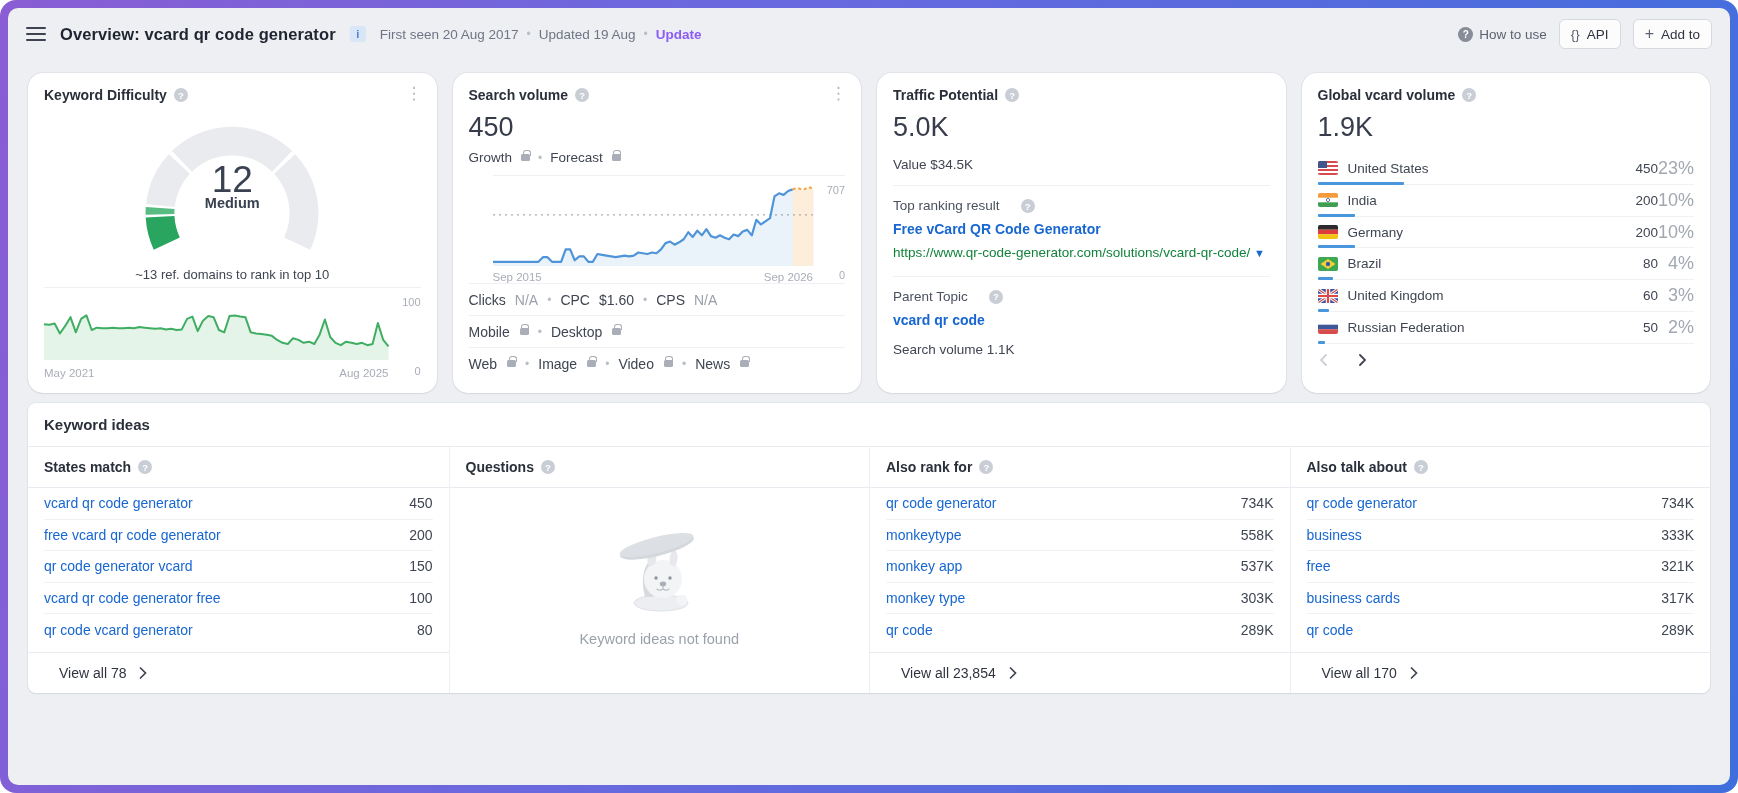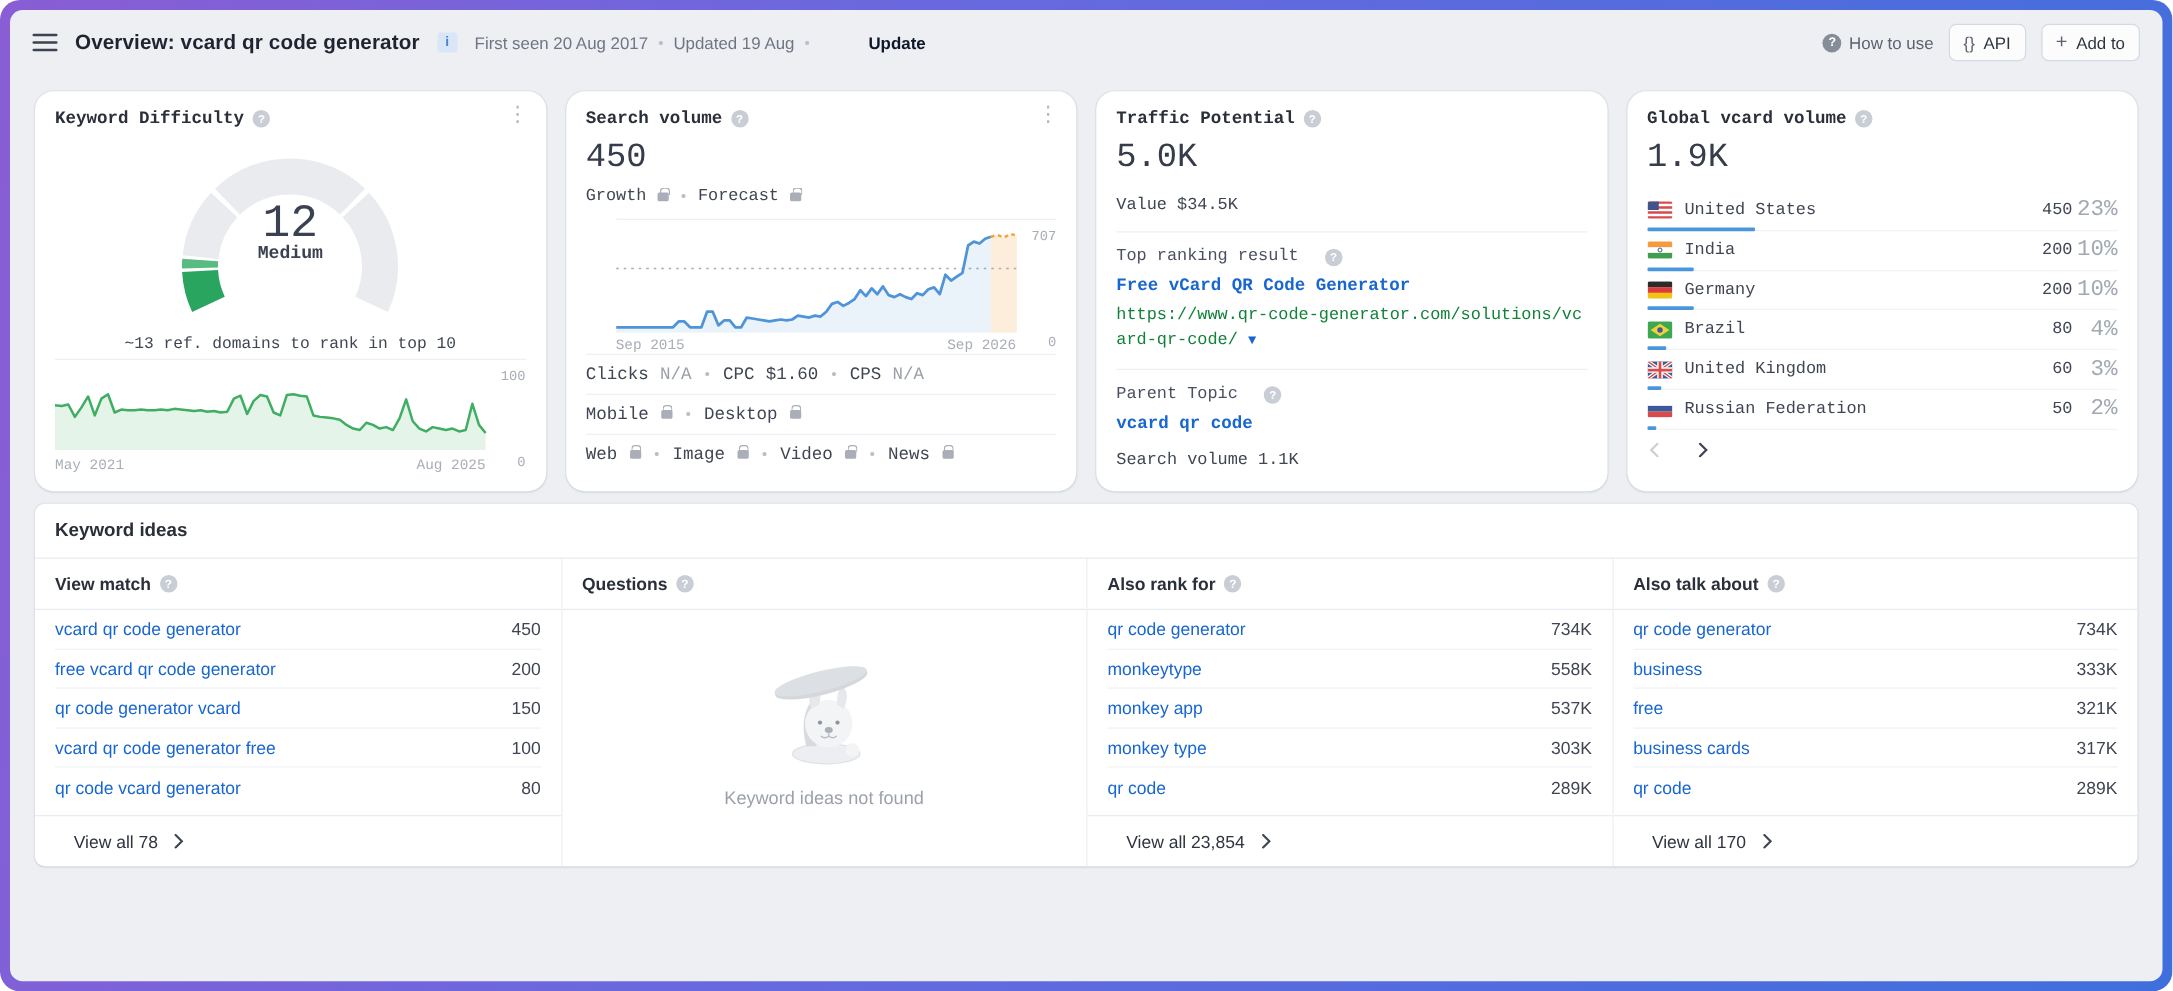--- a/index.html
+++ b/index.html
@@ -11,34 +11,34 @@
 
   
   .hdr { height:52px; flex:none; display:flex; align-items:center; padding:0 18px; gap:14px; }
   .burger { width:20px; display:flex; flex-direction:column; gap:3.5px; cursor:pointer; }
   .burger i { display:block; height:2.2px; background:#3d4350; border-radius:1px; }
   .hdr-title { font-size:16.5px; font-weight:700; color:#1f2430; letter-spacing:.1px; }
   .info-badge { width:16px; height:16px; border-radius:3px; background:#d9e6f7; color:#4b83d2;
                 font-size:11px; font-weight:700; display:flex; align-items:center; justify-content:center; }
   .hdr-meta { font-size:13.5px; color:#6f7584; display:flex; align-items:center; gap:8px; }
   .dot { color:#b9bec8; font-size:12px; }
-  .link { color:#0f172a; text-decoration:none; cursor:pointer;margin-left:39px; }
+  .link { color:#8b5cf6; text-decoration:none; cursor:pointer; }
   .hdr-right { margin-left:auto; display:flex; align-items:center; gap:12px; }
   .howto { display:flex; align-items:center; gap:6px; color:#5c6270; font-size:13.5px; cursor:pointer; }
   .qmark { width:15px; height:15px; border-radius:50%; background:#868d99; color:#fff; font-size:10px;
            font-weight:700; display:flex; align-items:center; justify-content:center; flex:none; }
   .btn { height:30px; display:flex; align-items:center; gap:7px; padding:0 11px; background:#fcfcfd;
          border:1px solid #d5d9e0; border-radius:6px; font-size:13.5px; color:#2f3440; cursor:pointer; }
   .btn .ic { color:#5c6270; font-weight:400; }
 
   
   .main { flex:1; padding:13px 20px 0; }
   .top-cards { display:grid; grid-template-columns:repeat(4,1fr); gap:16px; height:314px; }
   .card { background:#fff; border-radius:15px; box-shadow:0 0 0 1px rgba(20,30,55,.05),0 1px 2px rgba(20,30,55,.06);
-          position:relative; padding:14px 16px; display:flex; flex-direction:column;font-family:Liberation Mono, monospace; }
+          position:relative; padding:14px 16px; display:flex; flex-direction:column; }
   .card-head { display:flex; align-items:center; gap:7px; font-size:14px; font-weight:700; color:#2a2f3a; }
   .help { width:14px; height:14px; border-radius:50%; background:#c9cdd5; color:#fff; font-size:9.5px;
           font-weight:700; display:flex; align-items:center; justify-content:center; cursor:pointer; flex:none; }
   .kebab { position:absolute; top:10px; right:10px; color:#b3b9c3; font-size:17px; cursor:pointer;
            line-height:1; padding:2px 4px; }
   .big-num { font-size:27px; color:#363c4a; margin-top:9px; line-height:1.15; }
 
   
   .gauge-wrap { position:relative; height:168px; margin-top:2px; display:flex; justify-content:center; }
   .gauge-wrap svg { width:216px; height:155px; }
@@ -391,21 +391,21 @@
         </div>
       </div>
     </div>
 
     <div class="ideas">
       <div class="ideas-head">Keyword ideas</div>
       <div class="ideas-grid">
 
         <div class="icol">
           <div class="icol-head">
-            <span>View match</span>
+            <span>States match</span>
             <span class="help">?</span>
           </div>
           <div class="krow">
                 <a class="klink">vcard qr code generator</a>
                 <span class="kval">450</span>
               </div>
           <div class="krow">
                 <a class="klink">free vcard qr code generator</a>
                 <span class="kval">200</span>
               </div>

